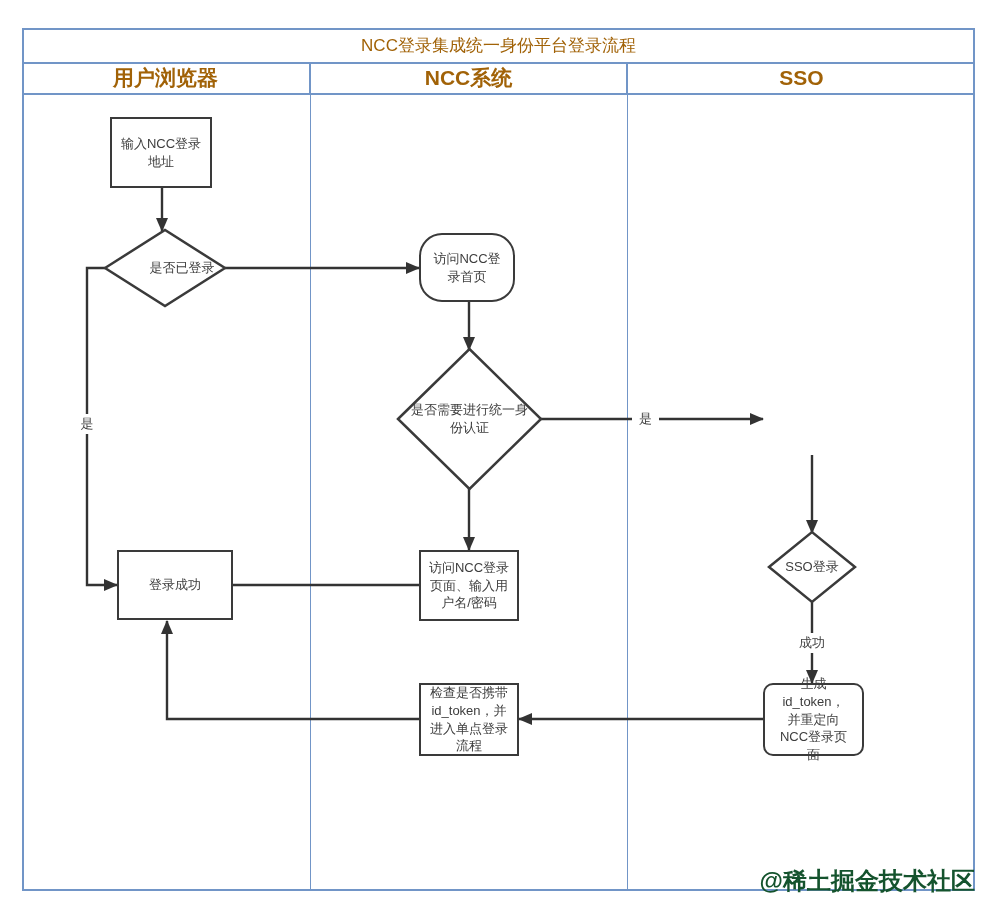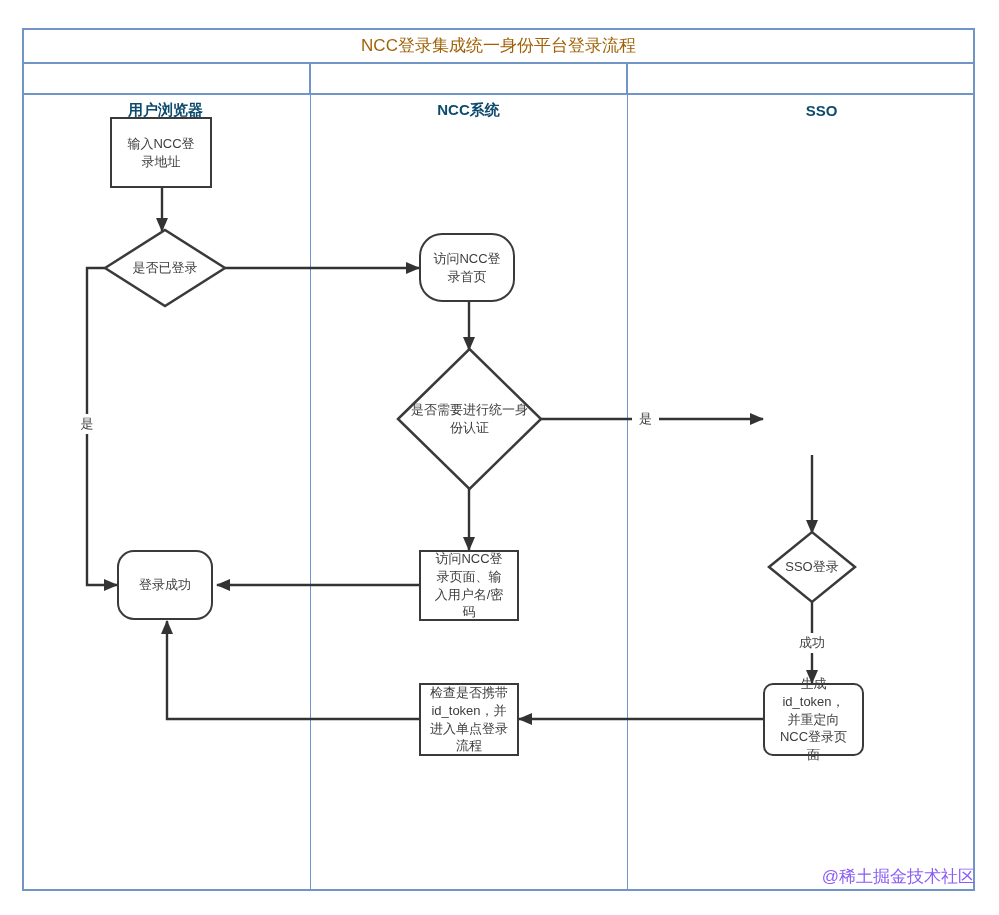--- a/index.html
+++ b/index.html
@@ -15,56 +15,56 @@
   .vline{position:absolute;background:#7195c7;}
   .vline.hdr{top:62px;width:2px;height:31px;}
   .vline.body{top:93px;width:1px;height:797px;}
   .v1.hdr{left:309px;} .v1.body{left:310px;}
   .v2.hdr{left:626px;} .v2.body{left:627px;}
 
   .title-row{position:absolute;left:22px;top:28px;width:953px;height:34px;
              display:flex;align-items:center;justify-content:center;
              color:#a16207;font-size:17px;}
   .lane-label{position:absolute;top:64px;height:28px;display:flex;align-items:center;
-              justify-content:center;color:#0c4a6e;font-size:15px;font-weight:bold;margin-top:32px;}
+              justify-content:center;color:#a16207;font-size:21px;font-weight:bold;}
   .lane-browser{left:22px;width:287px;}
   .lane-ncc{left:311px;width:315px;}
-  .lane-sso{left:648px;width:347px;}
+  .lane-sso{left:628px;width:347px;}
 
   
   #draw{position:absolute;left:0;top:0;width:999px;height:915px;}
   #draw path.edge{stroke:#333;stroke-width:2.4;fill:none;}
   #draw polygon.diamond{fill:#fff;stroke:#3a3a3a;stroke-width:2.5;}
 
   
   .node{position:absolute;box-sizing:border-box;background:#fff;border:2.5px solid #3a3a3a;
         color:#3d3d3d;font-size:13px;line-height:1.38;text-align:center;
-        display:flex;align-items:center;justify-content:center;padding:2px 12px;}
+        display:flex;align-items:center;justify-content:center;padding:2px 6px;}
   #n-enter-url    {left:110px;top:117px;width:102px;height:71px;}
   #n-visit-home   {left:419px;top:233px;width:96px;height:69px;border-radius:23px;}
   #n-jump-sso     {left:763px;top:383px;width:98px; height:73px;}
   #n-visit-login  {left:419px;top:550px;width:100px;height:71px;}
-  #n-login-success{left:117px;top:550px;width:96px;height:70px;border-radius:17px;}
+  #n-login-success{left:117px;top:550px;width:116px;height:70px;}
   #n-check-token  {left:419px;top:683px;width:100px;height:73px;padding:2px 5px;}
   #n-gen-token    {left:763px;top:683px;width:101px;height:73px;padding:2px 13px;border-radius:10px;}
 
   .diamond-text{position:absolute;box-sizing:border-box;color:#3d3d3d;font-size:13px;
         line-height:1.38;text-align:center;display:flex;align-items:center;
         justify-content:center;background:transparent;}
-  #t-is-logged-in{left:105px;top:230px;width:120px;height:76px;}
+  #t-is-logged-in{left:122px;top:230px;width:120px;height:76px;}
   #t-need-auth   {left:398px;top:349px;width:143px;height:140px;padding:0 11px;}
   #t-sso-login   {left:769px;top:532px;width:86px;height:70px;}
 
   .edge-label{position:absolute;color:#3d3d3d;font-size:13px;text-align:center;
               background:#fff;line-height:20px;}
   #lbl-yes-left {left:74px; top:414px;width:26px;height:20px;}
   #lbl-yes-right{left:632px;top:409px;width:27px;height:20px;}
   #lbl-success  {left:791px;top:633px;width:42px;height:20px;}
 
-  .watermark{position:absolute;right:24px;top:865px;color:#8b5cf6;font-size:17px;}
+  .watermark{position:absolute;right:24px;top:865px;color:#14532d;font-size:24px;font-weight:bold;}
 </style>
 </head>
 <body>
 
 <div id="page">
 
   <div class="frame"></div>
   <div class="hline title-sep"></div>
   <div class="hline header-sep"></div>
   <div class="vline hdr v1"></div>

